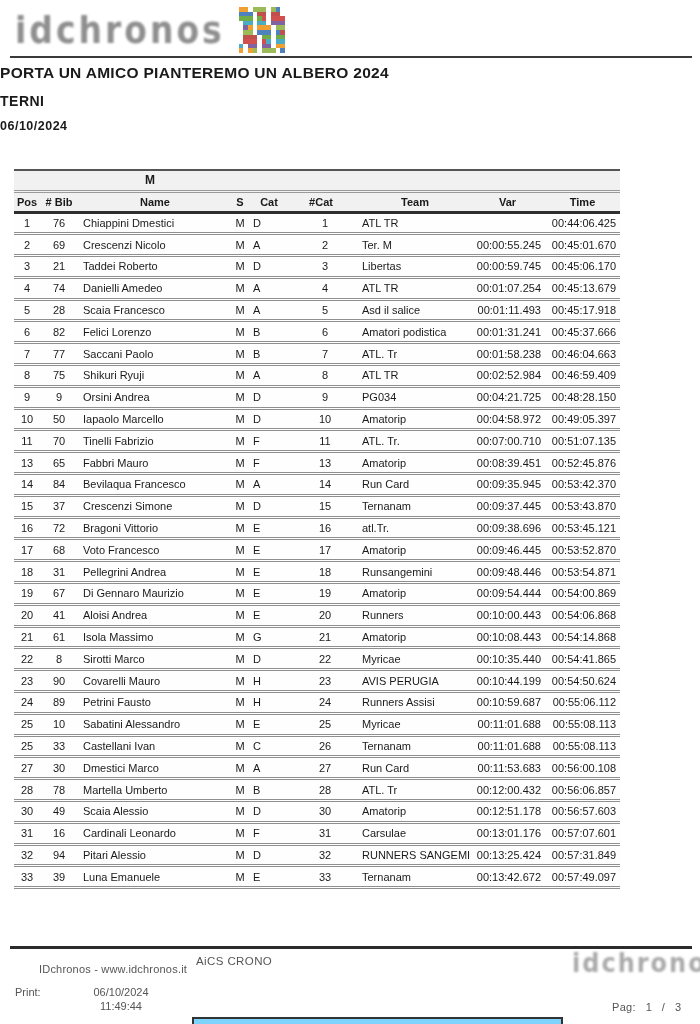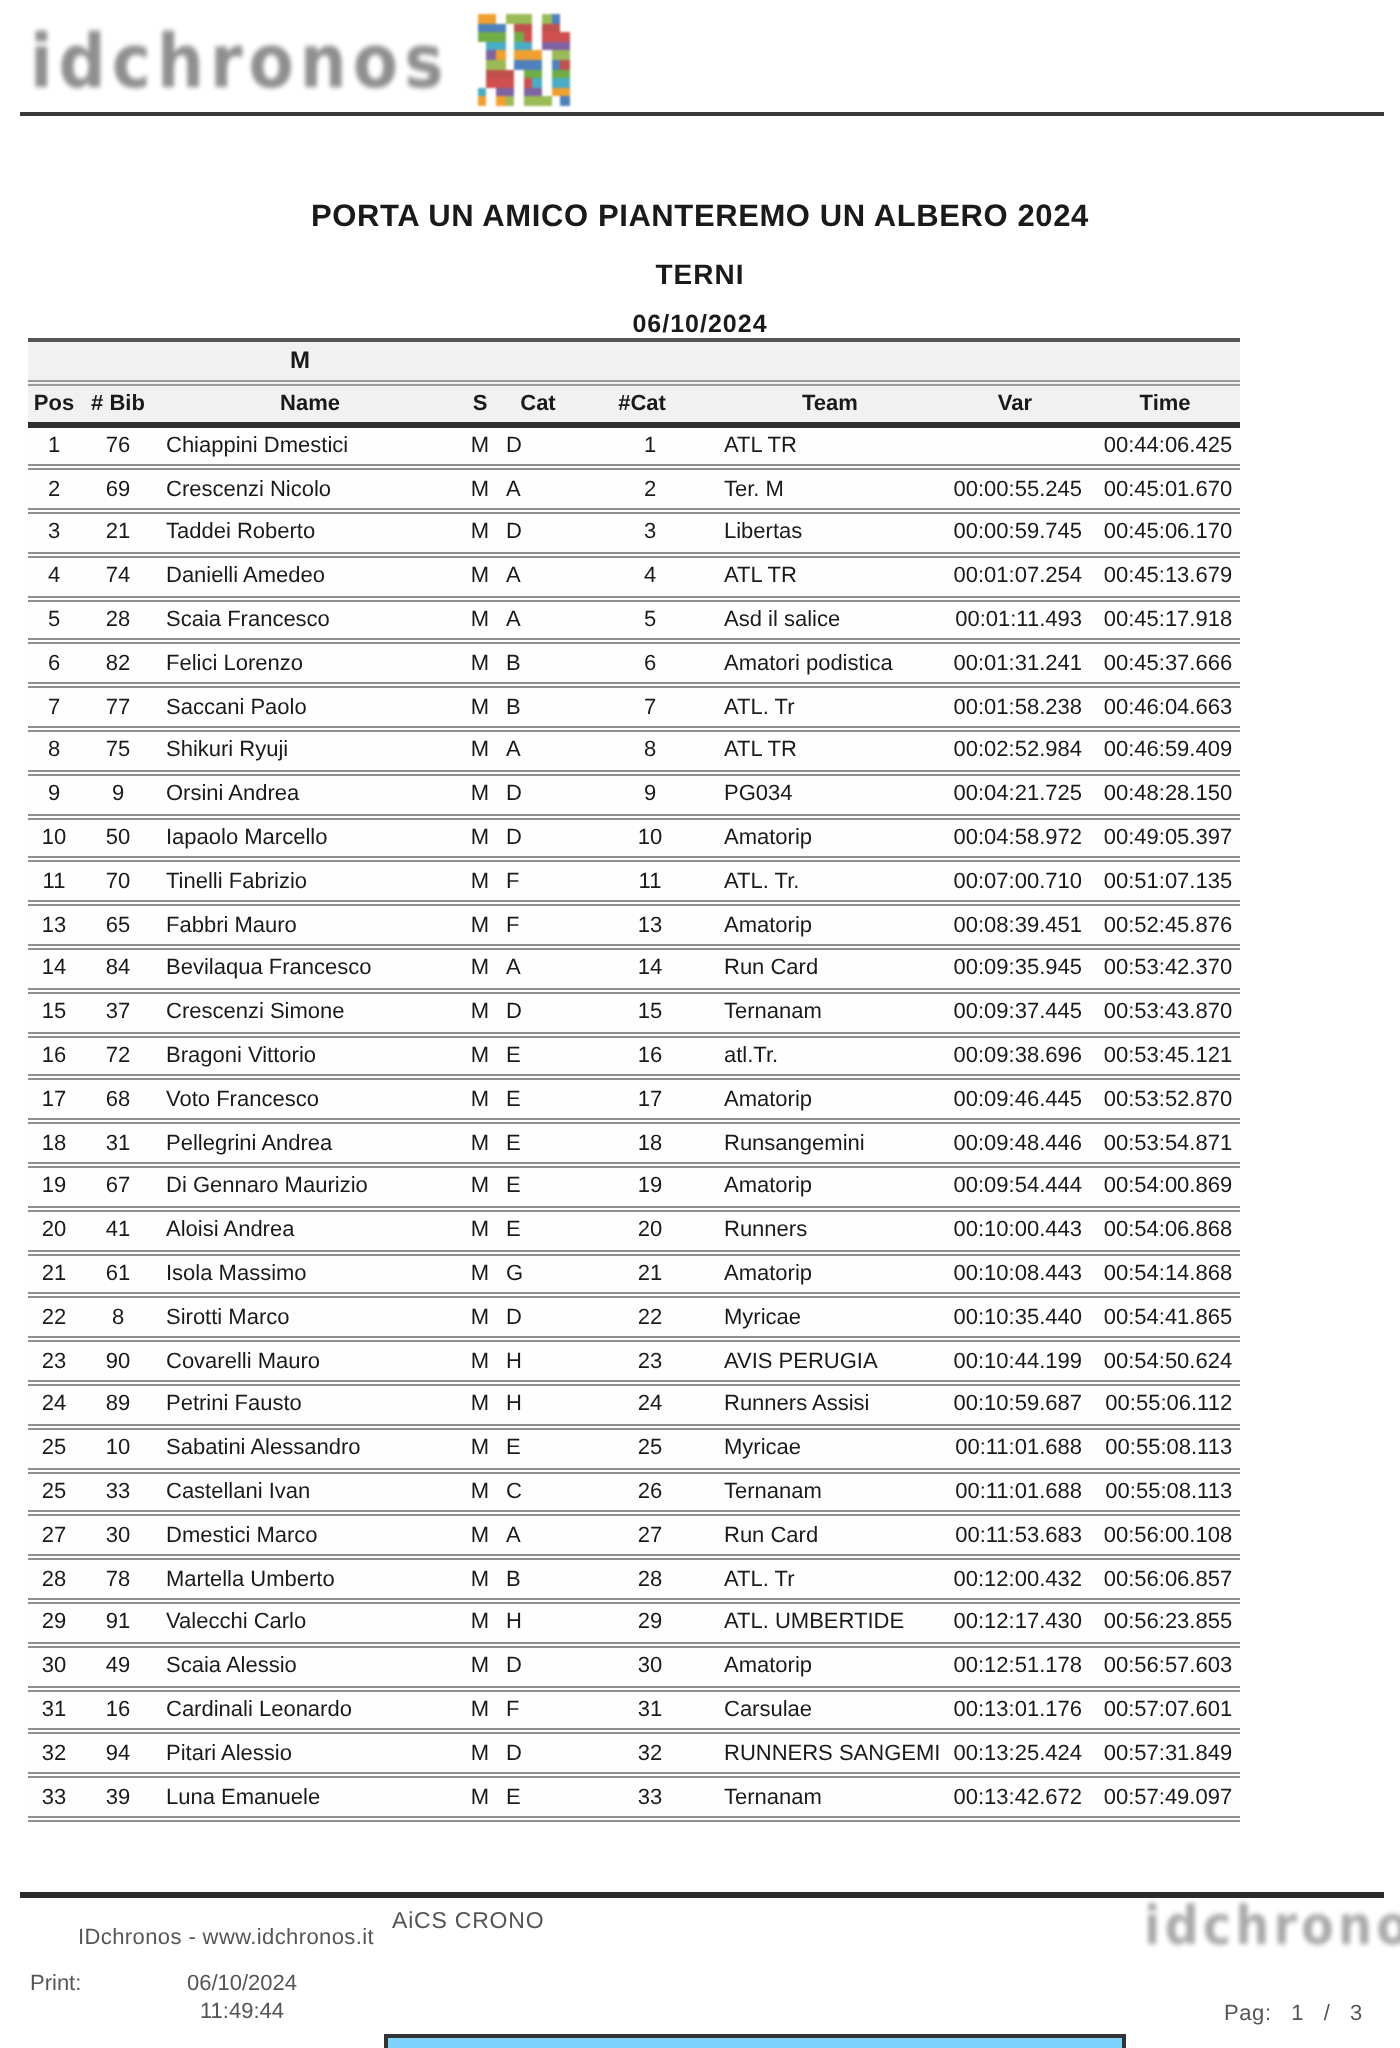--- a/index.html
+++ b/index.html
@@ -11,21 +11,21 @@
   .brand-row { position:absolute; top:6px; left:15px; height:48px; display:flex; align-items:center; gap:14px; }
   .grunge-logo { font-family:"DejaVu Sans", sans-serif; font-weight:bold; color:#8d8d8d;
                  letter-spacing:3px; filter:blur(1.1px) contrast(1.15);
                  transform:scaleY(1.12); white-space:nowrap; }
   .grunge-logo.big { font-size:33px; }
   .mosaic { width:46px; height:46px; display:grid; grid-template-columns:repeat(10,1fr);
             grid-template-rows:repeat(10,1fr); filter:blur(0.6px); }
   .mosaic span { display:block; }
   .top-rule { position:absolute; top:56px; left:10px; width:682px; height:2px; background:#3a3a3a; }
 
-  .title-block { position:absolute; top:64px; left:0; width:700px; text-align:center;margin-top:36px; }
+  .title-block { position:absolute; top:64px; left:0; width:700px; text-align:left; }
   .evt-title { font-size:15.5px; font-weight:bold; letter-spacing:0.3px; }
   .evt-city  { font-size:14px; font-weight:bold; margin-top:11px; letter-spacing:0.5px; }
   .evt-date  { font-size:12.5px; font-weight:bold; margin-top:10px; letter-spacing:0.5px; }
 
   
   .results { position:absolute; top:169px; left:14px; width:606px;
              border-collapse:collapse; table-layout:fixed; font-size:11px; }
   .results col.c-pos  { width:26px; }
   .results col.c-bib  { width:38px; }
   .results col.c-name { width:154px; }
@@ -505,31 +505,20 @@
       <td class="a-c">78</td>
       <td class="a-l name-cell">Martella Umberto</td>
       <td class="a-c">M</td>
       <td class="a-l">B</td>
       <td class="a-c">28</td>
       <td class="a-l team-cell">ATL. Tr</td>
       <td class="a-r">00:12:00.432</td>
       <td class="a-r">00:56:06.857</td>
     </tr>
         <tr>
-      <td class="a-c">29</td>
-      <td class="a-c">91</td>
-      <td class="a-l name-cell">Valecchi Carlo</td>
-      <td class="a-c">M</td>
-      <td class="a-l">H</td>
-      <td class="a-c">29</td>
-      <td class="a-l team-cell">ATL. UMBERTIDE</td>
-      <td class="a-r">00:12:17.430</td>
-      <td class="a-r">00:56:23.855</td>
-    </tr>
-        <tr>
       <td class="a-c">30</td>
       <td class="a-c">49</td>
       <td class="a-l name-cell">Scaia Alessio</td>
       <td class="a-c">M</td>
       <td class="a-l">D</td>
       <td class="a-c">30</td>
       <td class="a-l team-cell">Amatorip</td>
       <td class="a-r">00:12:51.178</td>
       <td class="a-r">00:56:57.603</td>
     </tr>

